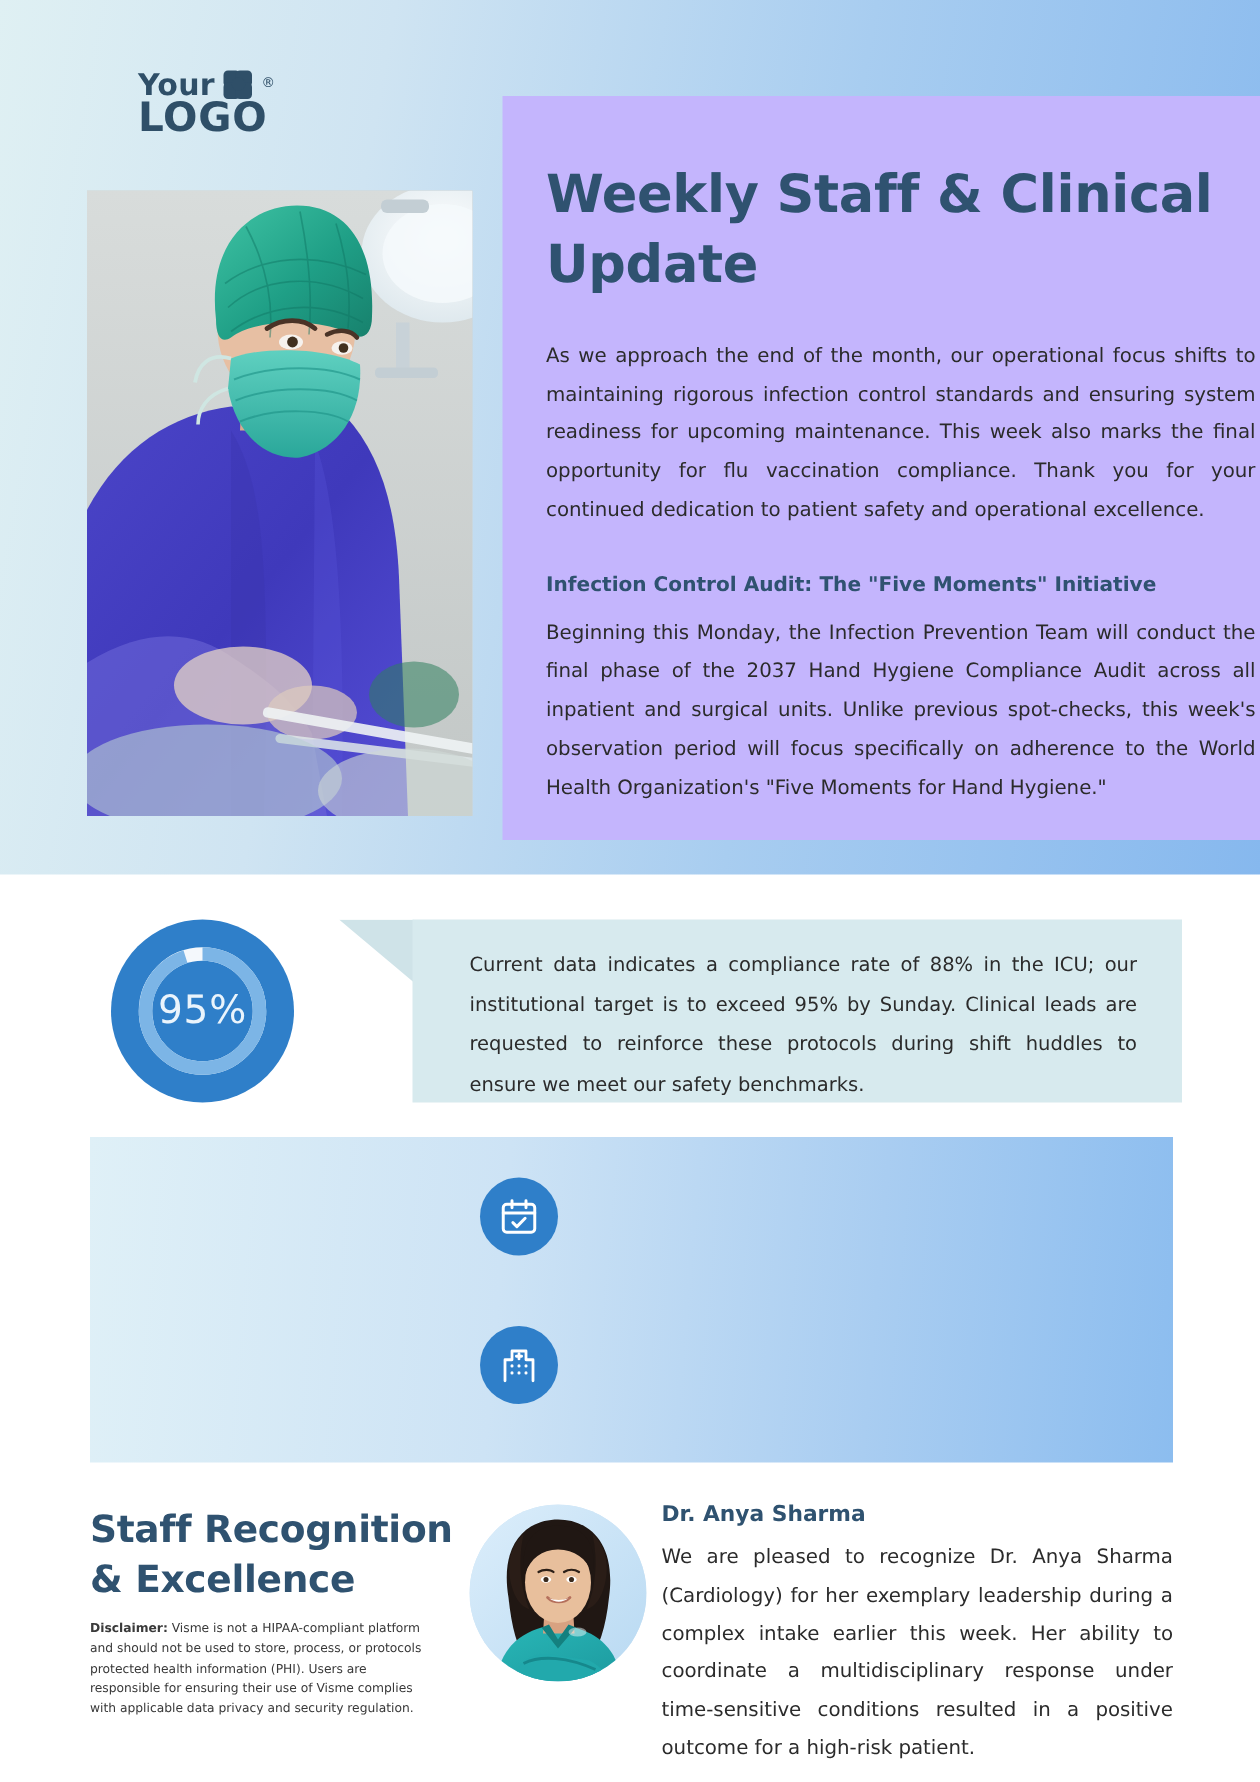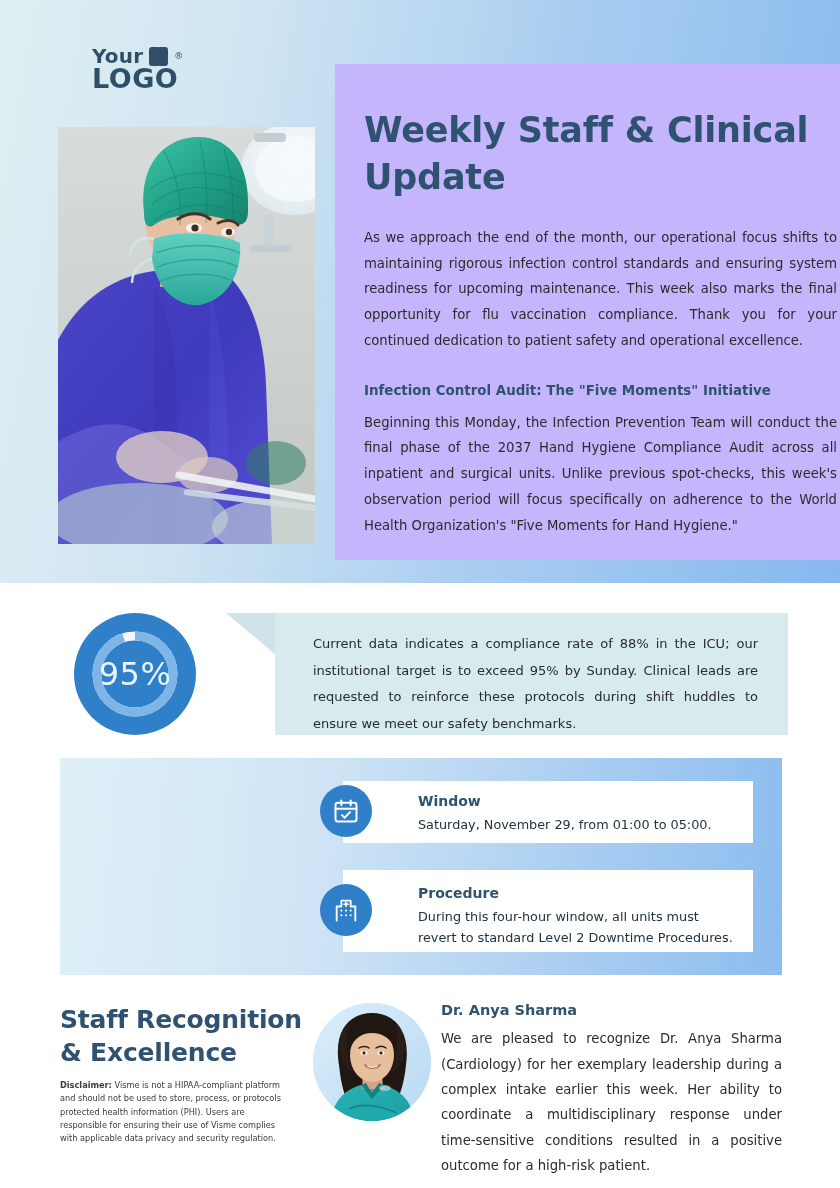--- a/index.html
+++ b/index.html
@@ -127,21 +127,21 @@
   }
   .gauge-outer {
     position: absolute; inset: 0;
     border-radius: 50%;
     background: #2f7fc9;
   }
   .gauge-ring { position: absolute; inset: 0; }
   .gauge-pct {
     position: absolute; inset: 0;
     display: flex; align-items: center; justify-content: center;
-    font-size: 32px;
+    font-size: 26px;
     font-weight: 400;
     color: #eaf4fc;
     letter-spacing: .5px;
   }
 
   .callout {
     position: absolute;
     left: 275px; top: 613px;
     width: 513px; height: 122px;
     background: #d7eaee;
@@ -379,41 +379,29 @@
 </div>
 
 <div class="callout-tab"></div>
 <div class="callout">
   <p class="callout-text">Current data indicates a compliance rate of 88% in the ICU; our institutional target is to exceed 95% by Sunday. Clinical leads are requested to reinforce these protocols during shift huddles to ensure we meet our safety benchmarks.</p>
 </div>
 
 <div class="epic-panel">
 
 
-  <div class="epic-card c1">
-    <div class="epic-card-inner">
-      <div class="epic-card-title">Window</div>
-      <div class="epic-card-text">Saturday, November 29, from 01:00 to 05:00.</div>
-    </div>
-  </div>
   <div class="epic-icon i1">
     <svg viewBox="0 0 24 24" fill="none" stroke="#ffffff" stroke-width="1.7" stroke-linecap="round" stroke-linejoin="round">
       <rect x="3" y="5" width="18" height="16" rx="2"></rect>
       <path d="M3 10h18"></path>
       <path d="M8 3v4M16 3v4"></path>
       <path d="M8.5 15.5l2.3 2.3 4.7-4.8"></path>
     </svg>
   </div>
 
-  <div class="epic-card c2">
-    <div class="epic-card-inner">
-      <div class="epic-card-title">Procedure</div>
-      <div class="epic-card-text">During this four-hour window, all units must revert to standard Level 2 Downtime Procedures.</div>
-    </div>
-  </div>
   <div class="epic-icon i2">
     <svg viewBox="0 0 24 24" fill="none" stroke="#ffffff" stroke-width="1.6" stroke-linecap="round" stroke-linejoin="round">
       <path d="M4 21V9h4V4h8v5h4v12"></path>
       <path d="M12 5.5v3M10.5 7h3"></path>
       <circle cx="8" cy="12.5" r=".9" fill="#ffffff" stroke="none"></circle>
       <circle cx="12" cy="12.5" r=".9" fill="#ffffff" stroke="none"></circle>
       <circle cx="16" cy="12.5" r=".9" fill="#ffffff" stroke="none"></circle>
       <circle cx="8" cy="16.5" r=".9" fill="#ffffff" stroke="none"></circle>
       <circle cx="12" cy="16.5" r=".9" fill="#ffffff" stroke="none"></circle>
       <circle cx="16" cy="16.5" r=".9" fill="#ffffff" stroke="none"></circle>

